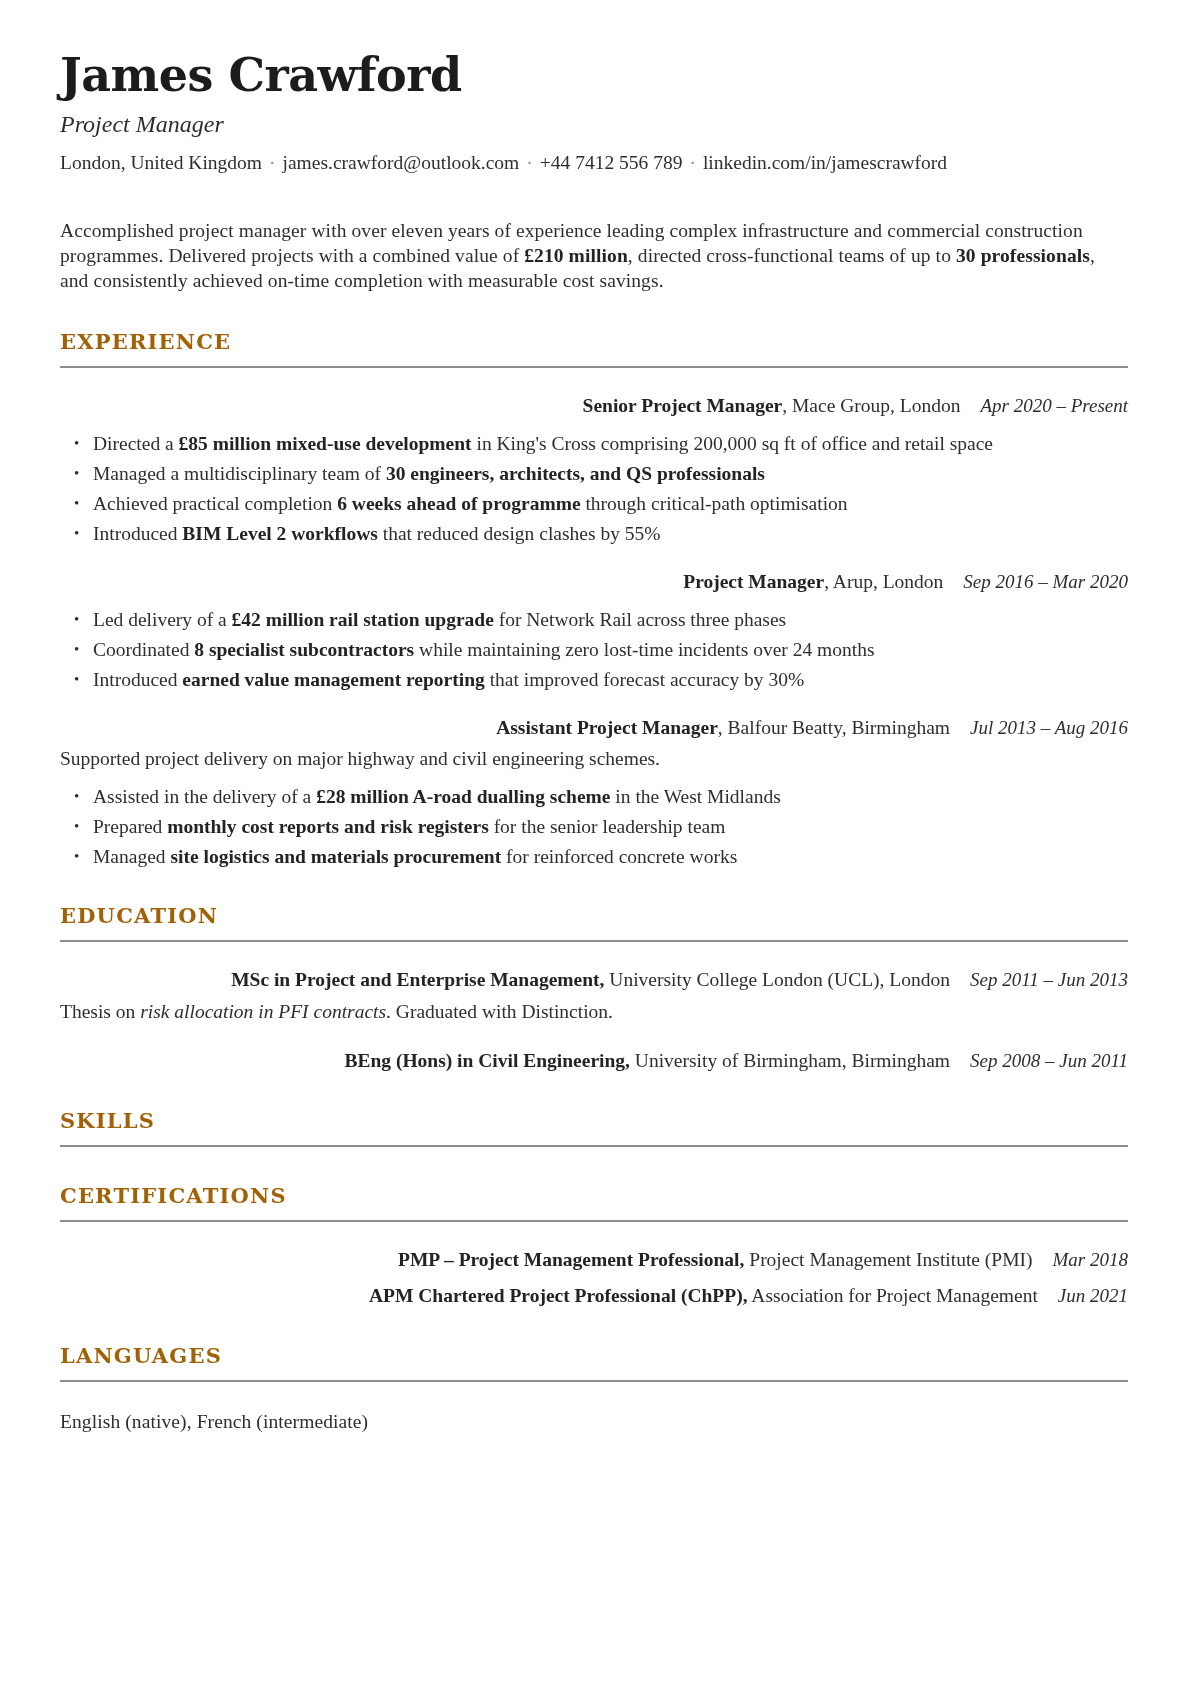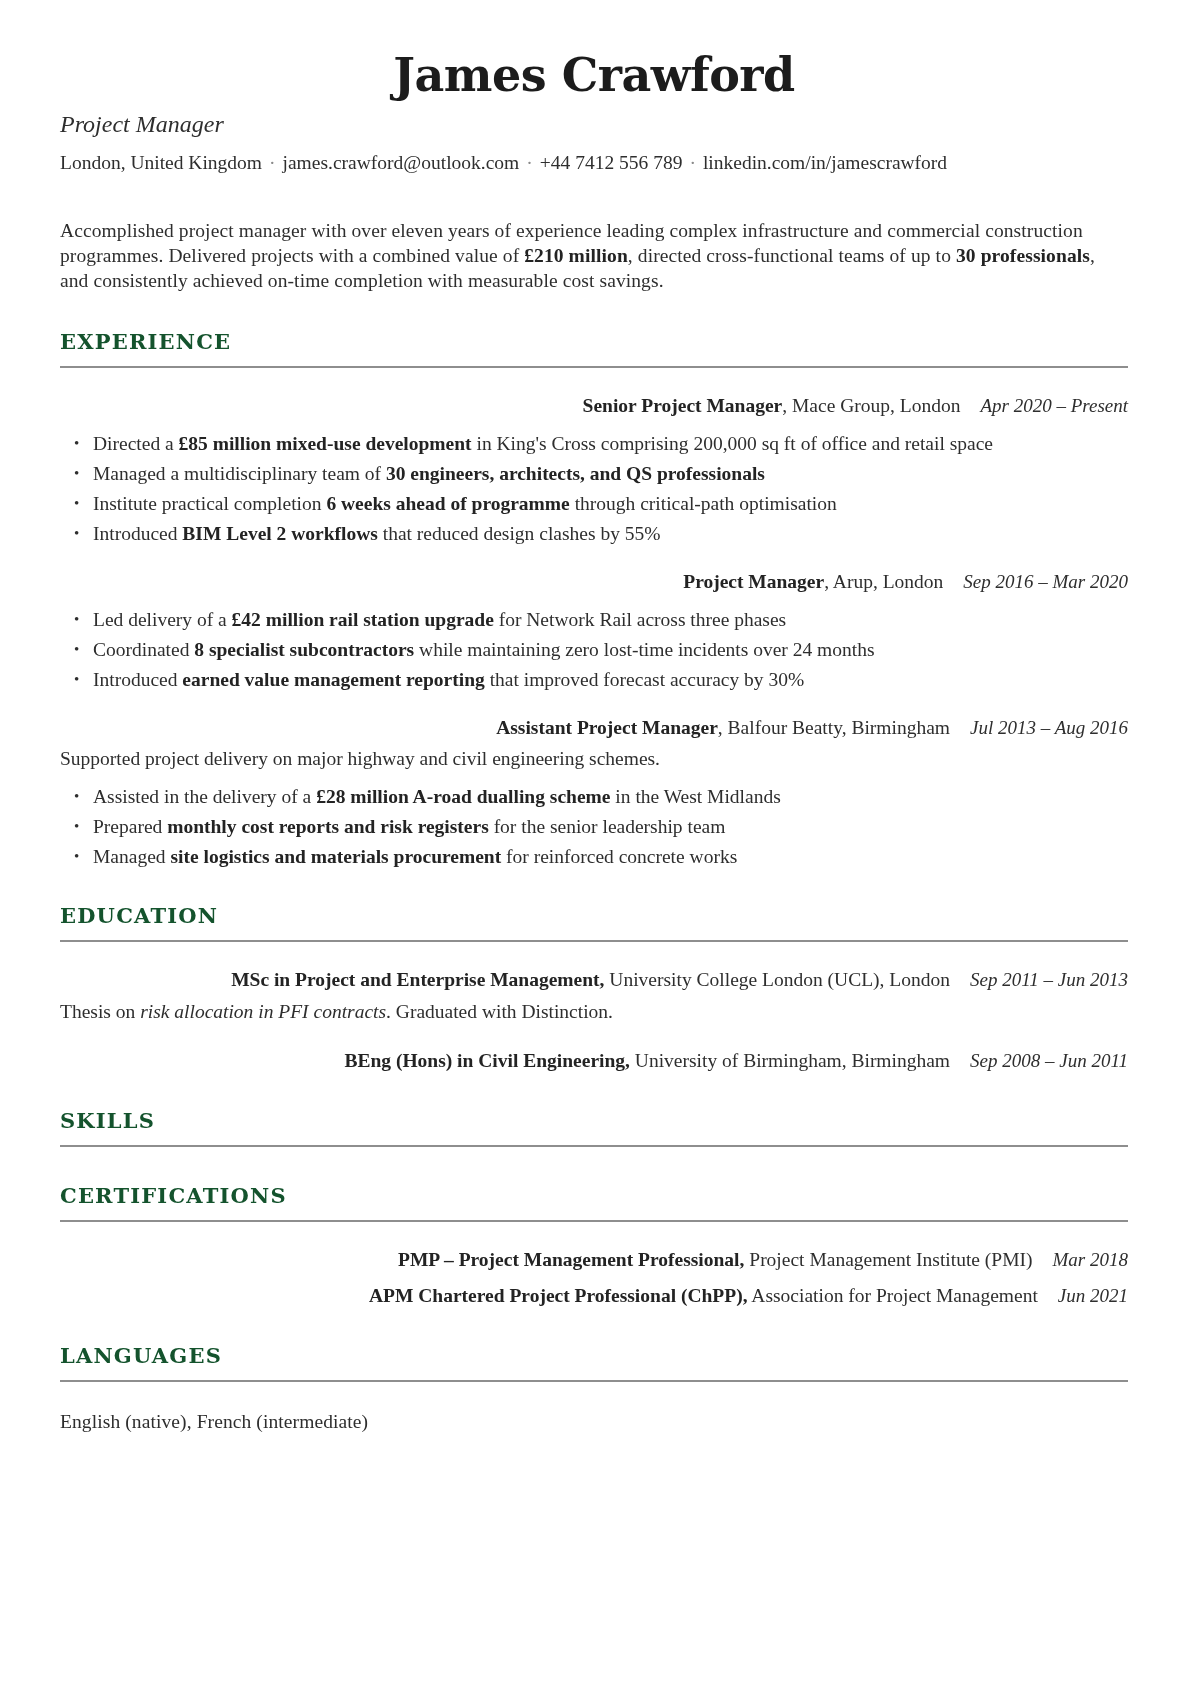--- a/index.html
+++ b/index.html
@@ -17,21 +17,20 @@
     padding: 50px 62px 0 60px;
   }
   
   .name {
     font-family: "DejaVu Serif", serif;
     font-size: 46px;
     font-weight: 800;
     letter-spacing: -0.5px;
     color: #1c1c1c;
     line-height: 1.1;
-    text-align: center;
   }
   .person-title {
     font-size: 24px;
     font-style: italic;
     margin-top: 10px;
     color: #2e2e2e;
   }
   .contact {
     font-size: 19.5px;
     margin-top: 14px;
@@ -44,21 +43,21 @@
     line-height: 25px;
     margin-top: 44px;
     letter-spacing: 0.1px;
   }
   
   .section-title {
     font-family: "DejaVu Serif", serif;
     font-size: 21px;
     font-weight: 800;
     letter-spacing: 1.2px;
-    color: #14532d;
+    color: #a16207;
     margin-top: 36px;
     padding-bottom: 12px;
     border-bottom: 2px solid #8e8e8e;
   }
   .entry { margin-top: 26px; }
   .entry-head {
     display: flex;
     justify-content: flex-end;
     align-items: baseline;
     font-size: 19.5px;
@@ -124,21 +123,21 @@
         <li>
             <span class="blt">•</span>
             <span><span>Directed a </span><b>£85 million mixed-use development</b><span> in King's Cross comprising 200,000 sq ft of office and retail space</span></span>
           </li>
         <li>
             <span class="blt">•</span>
             <span><span>Managed a multidisciplinary team of </span><b>30 engineers, architects, and QS professionals</b></span>
           </li>
         <li>
             <span class="blt">•</span>
-            <span><span>Institute practical completion </span><b>6 weeks ahead of programme</b><span> through critical-path optimisation</span></span>
+            <span><span>Achieved practical completion </span><b>6 weeks ahead of programme</b><span> through critical-path optimisation</span></span>
           </li>
         <li>
             <span class="blt">•</span>
             <span><span>Introduced </span><b>BIM Level 2 workflows</b><span> that reduced design clashes by 55%</span></span>
           </li>
       </ul>
     </div>
 
     <div class="entry">
       <div class="entry-head">

